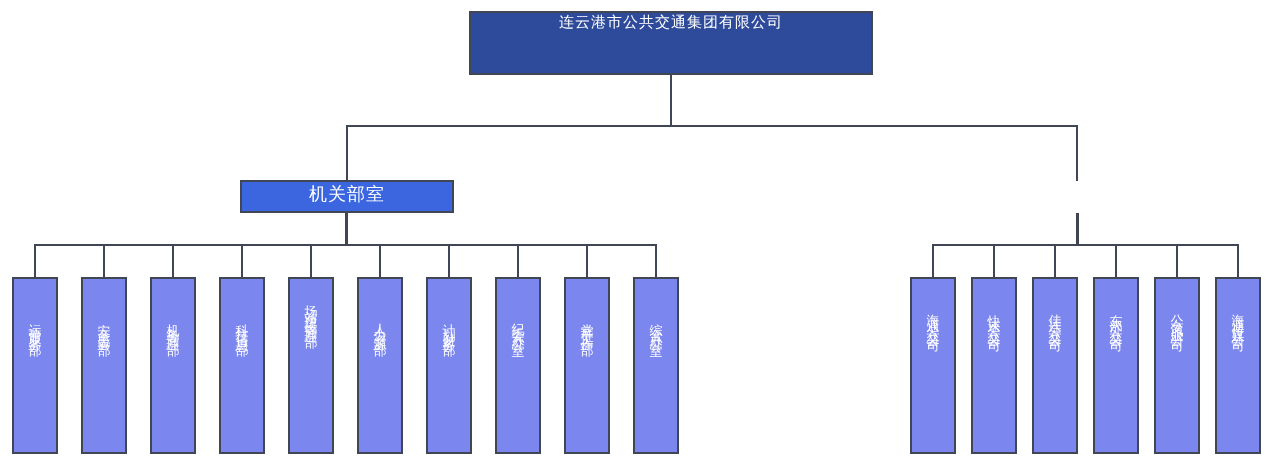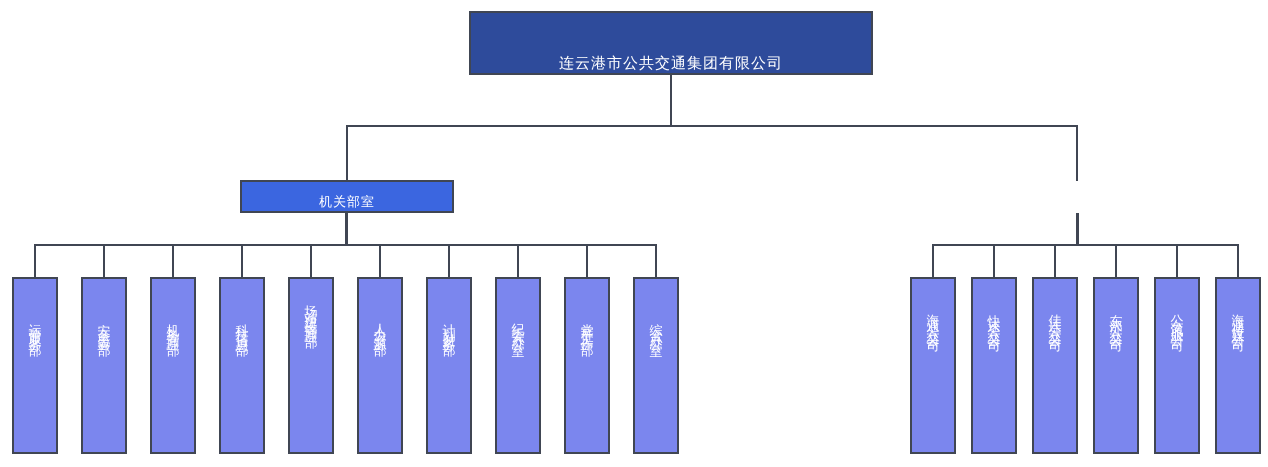--- a/index.html
+++ b/index.html
@@ -28,35 +28,35 @@
   .line-h { height: 2px; }
   .line-v { width: 2px; }
   .line-thick-v { width: 3px; }
 
   
   .node {
     position: absolute;
     box-sizing: border-box;
     border: 2px solid #404653;
     display: flex;
-    align-items: flex-end;
+    align-items: flex-start;
     justify-content: center;
     color: #ffffff;
     text-align: center;
   }
 
   .node-root {
     background: #2e4b9b;
     font-size: 15px;
     letter-spacing: 1px;
   }
 
   .node-branch {
     background: #3b66e0;
-    font-size: 13px;
+    font-size: 18px;
     letter-spacing: 1px;
   }
 
   .node-leaf {
     background: #7b86ee;
     font-size: 13px;
     padding-top: 34px;
     align-items: flex-start;
   }
 

